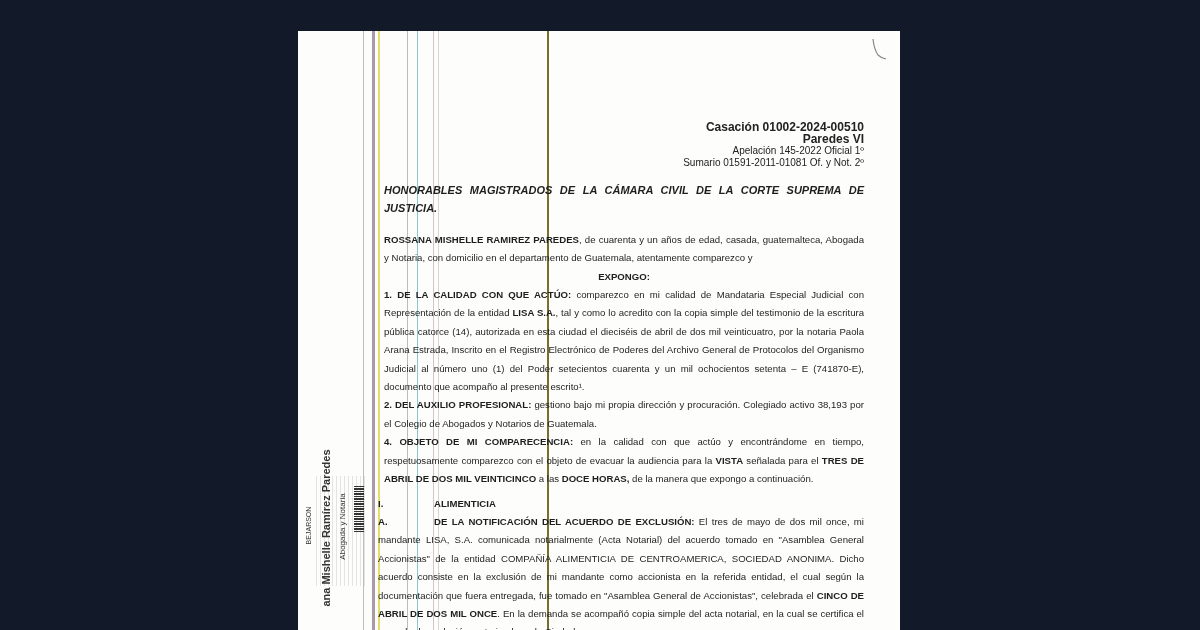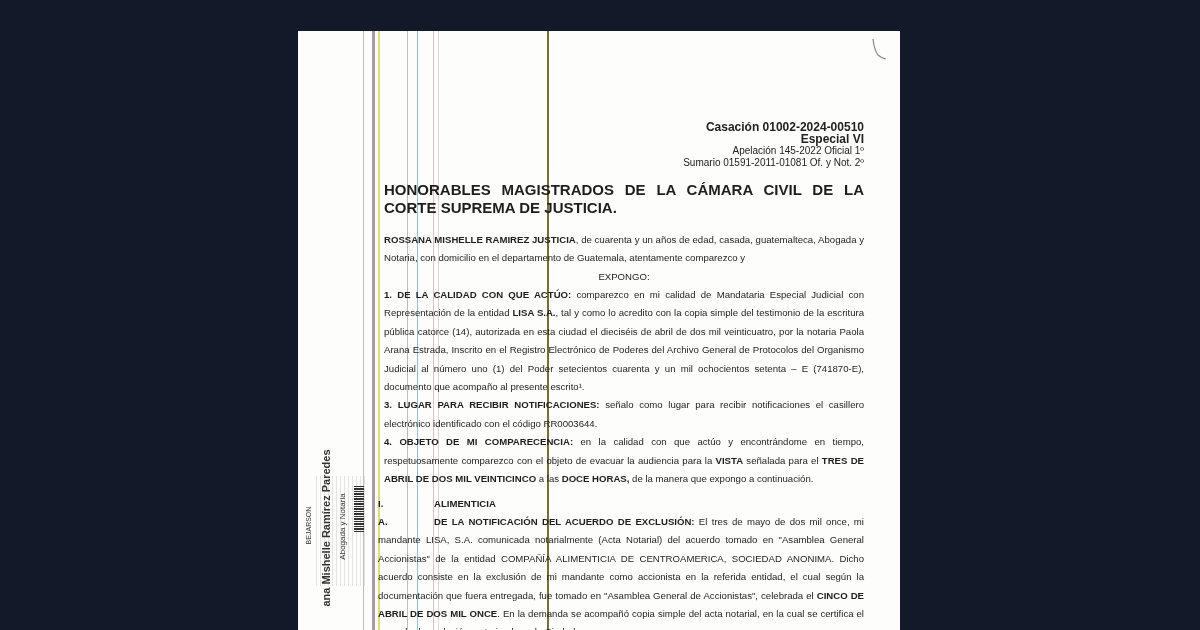--- a/index.html
+++ b/index.html
@@ -23,23 +23,23 @@
     position: absolute; right: 36px; top: 90px;
     text-align: right; font-size: 10px; line-height: 12px; color: #222;
   }
   .header-block .b { font-weight: bold; font-size: 12px; }
   .body-text {
     position: absolute; left: 86px; top: 150px; width: 480px;
     font-size: 9.6px; line-height: 18.4px; color: #1e1e1e;
     text-align: justify;
   }
   .body-text p { margin: 0; }
-  .title-line { font-weight: bold; font-size: 15px; margin-bottom: 13px !important; }
+  .title-line { font-weight: bold; font-size: 11px; margin-bottom: 13px !important; font-style: italic; }
   .b { font-weight: bold; }
-  .center { text-align: center; font-weight: normal; }
+  .center { text-align: center; font-weight: bold; }
   .section { margin-top: 6px !important; }
   .sec-head { display: flex; font-weight: bold; }
   .sec-head span:first-child { width: 56px; }
   .stamp {
     position: absolute; left: 4px; top: 415px; width: 70px; height: 170px;
   }
   .stamp-rot {
     position: absolute; left: 34px; top: 84px;
     transform: rotate(-90deg); transform-origin: center;
     white-space: nowrap; font-size: 9px; color: #333; width: 170px; text-align: center;
@@ -71,34 +71,34 @@
   <div class="vline" style="left:135px;background:#d2c4cc;width:1px;"></div>
   <div class="vline" style="left:140px;background:#ddd0d8;width:1px;"></div>
   <div class="vline" style="left:249px;background:#7a6e2c;width:2px;"></div>
 
   <svg class="corner-mark" viewBox="0 0 20 28">
     <path d="M5 2 Q6 12 10 18 Q13 21 18 22" stroke="#888" stroke-width="1.2" fill="none"></path>
   </svg>
 
   <div class="header-block">
     <div class="b">Casación 01002-2024-00510</div>
-    <div class="b">Especial VI</div>
+    <div class="b">Paredes VI</div>
     <div>Apelación 145-2022 Oficial 1º</div>
     <div>Sumario 01591-2011-01081 Of. y Not. 2º</div>
   </div>
 
   <div class="body-text">
     <p class="title-line">HONORABLES MAGISTRADOS DE LA CÁMARA CIVIL DE LA CORTE SUPREMA DE JUSTICIA.</p>
-    <p><span class="b">ROSSANA MISHELLE RAMIREZ JUSTICIA</span><span>, de cuarenta y un años de edad, casada, guatemalteca, Abogada y Notaria, con domicilio en el departamento de Guatemala, atentamente comparezco y</span></p>
+    <p><span class="b">ROSSANA MISHELLE RAMIREZ PAREDES</span><span>, de cuarenta y un años de edad, casada, guatemalteca, Abogada y Notaria, con domicilio en el departamento de Guatemala, atentamente comparezco y</span></p>
     <p class="center">EXPONGO:</p>
 
     <p><span class="b">1.  DE LA CALIDAD CON QUE ACTÚO:</span><span> comparezco en mi calidad de Mandataria Especial Judicial con Representación de la entidad </span><span class="b">LISA S.A.</span><span>, tal y como lo acredito con la copia simple del testimonio de la escritura pública catorce (14), autorizada en esta ciudad el dieciséis de abril de dos mil veinticuatro, por la notaria Paola Arana Estrada, Inscrito en el Registro Electrónico de Poderes del Archivo General de Protocolos del Organismo Judicial al número uno (1) del Poder setecientos cuarenta y un mil ochocientos setenta – E (741870-E), documento  que acompaño al presente escrito¹.</span></p>
 
+    <p><span class="b">2.  DEL AUXILIO PROFESIONAL:</span><span>   gestiono bajo mi propia dirección y procuración. Colegiado activo 38,193 por el Colegio de Abogados y Notarios de Guatemala.</span></p>
 
-    <p><span class="b">3.  LUGAR PARA RECIBIR NOTIFICACIONES:</span><span> señalo como lugar para recibir notificaciones el casillero electrónico identificado con el código RR0003644.</span></p>
 
     <p><span class="b">4.  OBJETO DE MI COMPARECENCIA:</span><span> en la calidad con que actúo y encontrándome en tiempo, respetuosamente comparezco con el objeto de evacuar la audiencia para la </span><span class="b">VISTA</span><span> señalada para el </span><span class="b">TRES DE ABRIL DE DOS MIL VEINTICINCO</span><span> a las </span><span class="b">DOCE HORAS,</span><span> de la manera que expongo a continuación.</span></p>
 
     <p class="sec-head section" style="margin-left:-6px;">
         <span>I.</span>
         <span>ALIMENTICIA</span>
       </p>
     <p style="margin-left:-6px;"><span class="b" style="display:inline-block;width:56px;">A.</span><span class="b">DE LA NOTIFICACIÓN DEL ACUERDO DE EXCLUSIÓN:</span><span> El tres de mayo de dos mil once, mi mandante LISA, S.A. comunicada notarialmente (Acta Notarial) del acuerdo tomado en "Asamblea General Accionistas" de la entidad COMPAÑÍA ALIMENTICIA DE CENTROAMERICA, SOCIEDAD ANONIMA. Dicho acuerdo consiste en la exclusión de mi mandante como accionista en la referida entidad, el cual según la documentación que fuera entregada, fue tomado en "Asamblea General de Accionistas", celebrada el </span><span class="b">CINCO DE ABRIL DE DOS MIL ONCE</span><span>.  En  la demanda se acompañó  copia simple del acta notarial, en la cual se certifica el acuerdo de exclusión, autorizado en la Ciudad...</span></p>
   </div>
 

